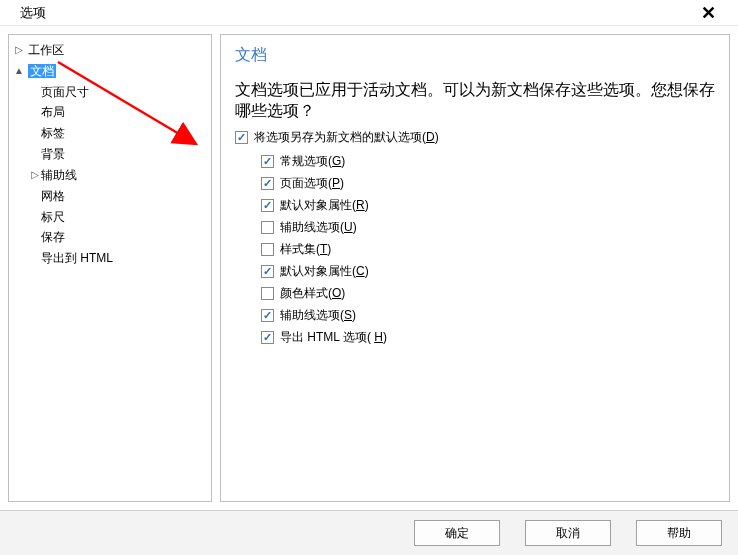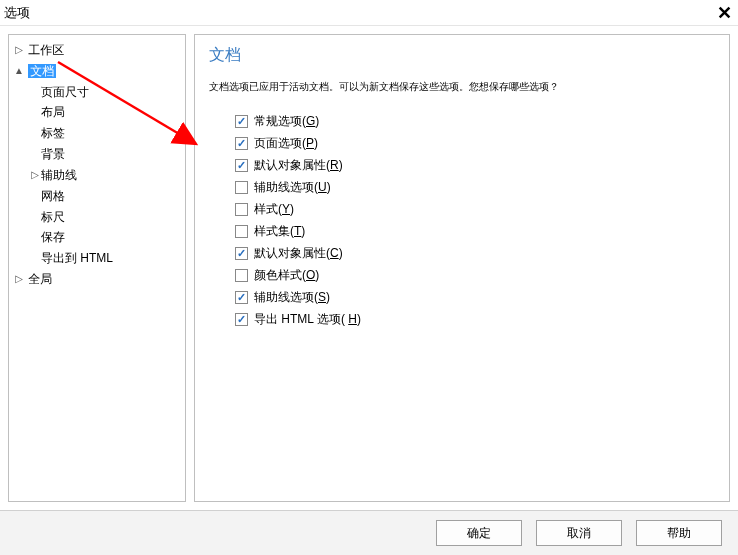--- a/index.html
+++ b/index.html
@@ -10,21 +10,21 @@
     font-family: "Microsoft YaHei", "SimSun", Arial, sans-serif;
     font-size: 12px;
     background: #fff;
     color: #000;
     overflow: hidden;
   }
   .titlebar {
     height: 26px;
     display: flex;
     align-items: center;
-    padding: 0 4px;
+    padding: 0 20px;
     border-bottom: 1px solid #e5e5e5;
     box-sizing: border-box;
     gap: 19px;
   }
   .titlebar .title { flex: 1; font-size: 13px; }
   .titlebar .close {
     font-size: 18px;
     font-weight: bold;
     line-height: 1;
     cursor: pointer;
@@ -34,21 +34,21 @@
   .body-area {
     position: relative;
     height: calc(555px - 26px - 45px);
     display: flex;
     padding: 8px;
     box-sizing: border-box;
     gap: 8px;
   }
 
   .tree-pane {
-    width: 178px;
+    width: 204px;
     border: 1px solid #bfbfbf;
     box-sizing: border-box;
     padding-top: 4px;
     overflow: hidden;
   }
   .tree ul { list-style: none; margin: 0; padding-left: 16px; }
   .tree > ul { padding-left: 4px; }
   .tree li { line-height: 20px; white-space: nowrap; cursor: default; }
   .tree .arrow {
     display: inline-block;
@@ -73,22 +73,22 @@
     box-sizing: border-box;
     padding: 10px 14px;
     position: relative;
   }
   .content-title {
     color: #3a7cc2;
     font-size: 16px;
   }
   .content-desc {
     margin-top: 14px;
-    margin-bottom: 16px;
-    font-size: 10px;
+    margin-bottom: 4px;
+    font-size: 16px;
   }
   .chk-row {
     display: flex;
     align-items: center;
     height: 22px;
     font-size: 12px;
   }
   .chk-row .cb {
     width: 13px;
     height: 13px;
@@ -118,21 +118,21 @@
     pointer-events: none;
   }
 
   .button-bar {
     height: 45px;
     border-top: 1px solid #d0d0d0;
     display: flex;
     justify-content: flex-end;
     align-items: center;
     padding-right: 16px;
-    gap: 14px;
+    gap: 25px;
     background: #f3f3f3;
     box-sizing: border-box;
   }
   .btn {
     min-width: 84px;
     height: 24px;
     border: 1px solid #a0a0a0;
     background: #fdfdfd;
     font-size: 12px;
     display: inline-flex;
@@ -167,53 +167,51 @@
             <li><span class="noarrow"></span><span class="lbl">布局</span></li>
             <li><span class="noarrow"></span><span class="lbl">标签</span></li>
             <li><span class="noarrow"></span><span class="lbl">背景</span></li>
             <li><span class="arrow">▷</span><span class="lbl">辅助线</span></li>
             <li><span class="noarrow"></span><span class="lbl">网格</span></li>
             <li><span class="noarrow"></span><span class="lbl">标尺</span></li>
             <li><span class="noarrow"></span><span class="lbl">保存</span></li>
             <li><span class="noarrow"></span><span class="lbl">导出到 HTML</span></li>
           </ul>
         </li>
-        <li>
-          <span class="arrow">▷</span>
-          <span class="lbl">全局</span>
-        </li>
       </ul>
     </div>
   </div>
 
   <div class="content-pane">
     <div class="content-title">文档</div>
     <div class="content-desc">文档选项已应用于活动文档。可以为新文档保存这些选项。您想保存哪些选项？</div>
 
+    <div class="chk-row">
+      <span class="cb checked"></span>
+      <span>
+        <span>将选项另存为新文档的默认选项(</span><span class="accel">D</span><span>)</span>
+      </span>
+    </div>
 
     <div class="sub-opts">
       <div class="chk-row">
         <span class="cb checked"></span>
         <span><span>常规选项(</span><span class="accel">G</span><span>)</span></span>
       </div>
       <div class="chk-row">
         <span class="cb checked"></span>
         <span><span>页面选项(</span><span class="accel">P</span><span>)</span></span>
       </div>
       <div class="chk-row">
         <span class="cb checked"></span>
         <span><span>默认对象属性(</span><span class="accel">R</span><span>)</span></span>
       </div>
       <div class="chk-row">
         <span class="cb"></span>
         <span><span>辅助线选项(</span><span class="accel">U</span><span>)</span></span>
-      </div>
-      <div class="chk-row">
-        <span class="cb"></span>
-        <span><span>样式(</span><span class="accel">Y</span><span>)</span></span>
       </div>
       <div class="chk-row">
         <span class="cb"></span>
         <span><span>样式集(</span><span class="accel">T</span><span>)</span></span>
       </div>
       <div class="chk-row">
         <span class="cb checked"></span>
         <span><span>默认对象属性(</span><span class="accel">C</span><span>)</span></span>
       </div>
       <div class="chk-row">

